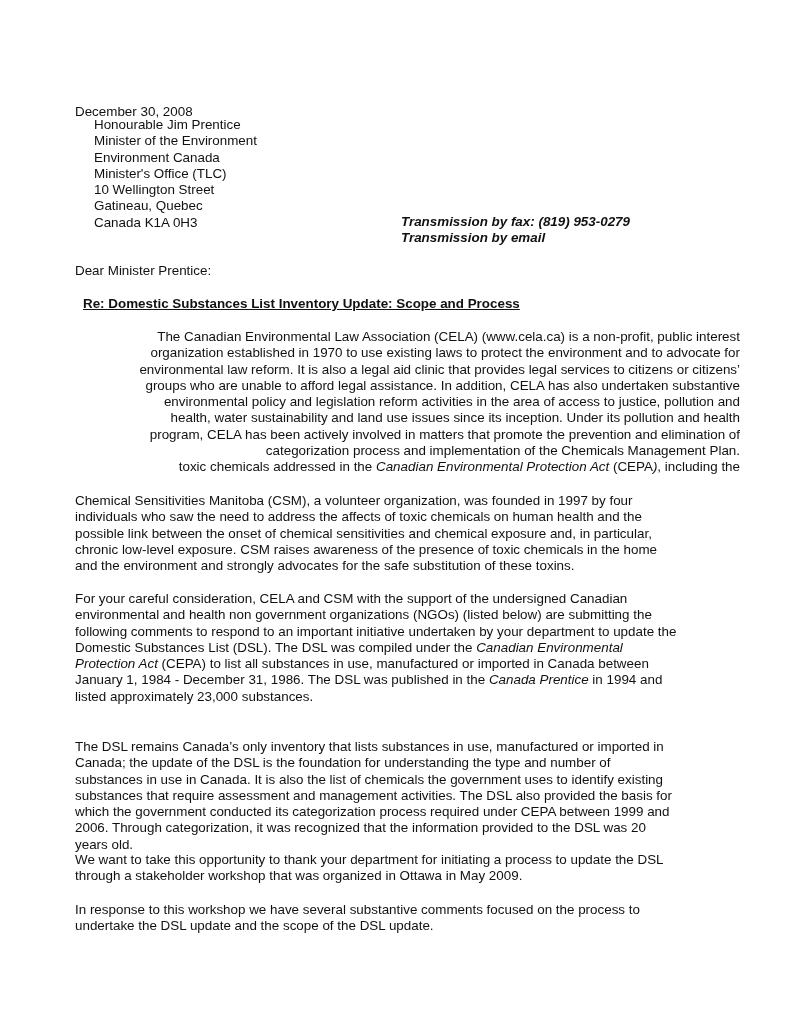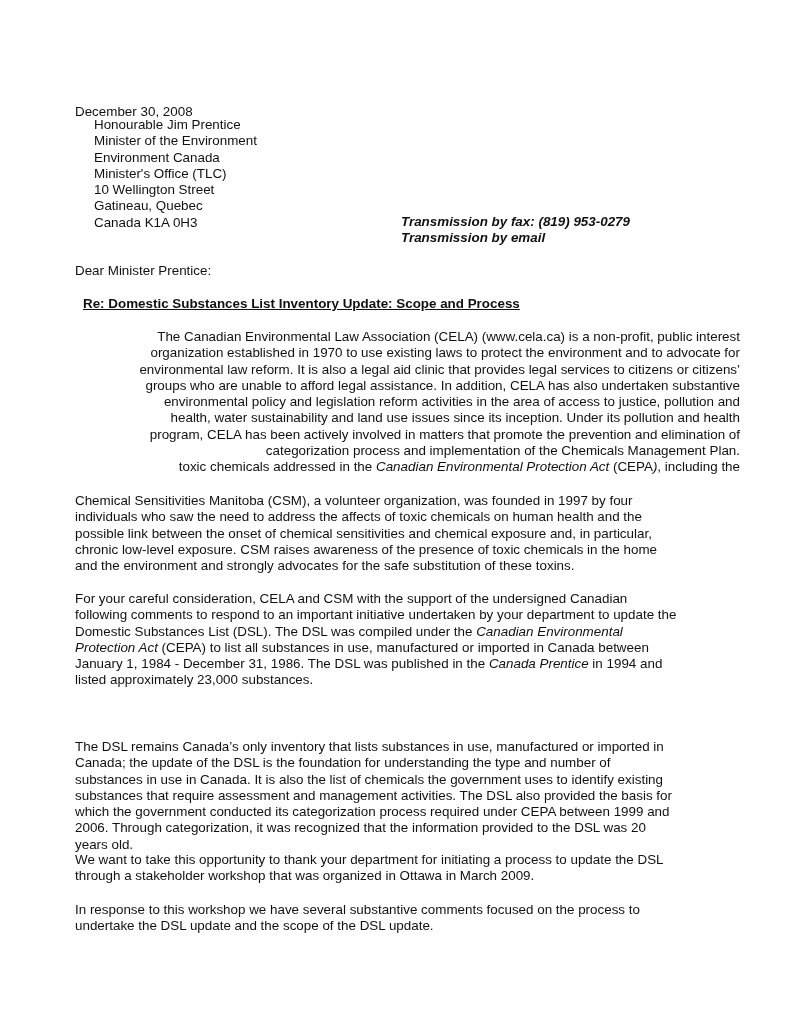--- a/index.html
+++ b/index.html
@@ -59,36 +59,37 @@
     </div>
   <div class="para" id="p2">
       <div class="ln"><span>Chemical Sensitivities Manitoba (CSM), a volunteer organization, was founded in 1997 by four</span></div>
       <div class="ln"><span>individuals who saw the need to address the affects of toxic chemicals on human health and the</span></div>
       <div class="ln"><span>possible link between the onset of chemical sensitivities and chemical exposure and, in particular,</span></div>
       <div class="ln"><span>chronic low-level exposure. CSM raises awareness of the presence of toxic chemicals in the home</span></div>
       <div class="ln"><span>and the environment and strongly advocates for the safe substitution of these toxins.</span></div>
     </div>
   <div class="para" id="p3">
       <div class="ln"><span>For your careful consideration, CELA and CSM with the support of the undersigned Canadian</span></div>
+      <div class="ln"><span>environmental and health non government organizations (NGOs) (listed below) are submitting the</span></div>
       <div class="ln"><span>following comments to respond to an important initiative undertaken by your department to update the</span></div>
       <div class="ln"><span>Domestic Substances List (DSL).  The DSL was compiled under the </span><em>Canadian Environmental</em></div>
       <div class="ln"><em>Protection Act</em><span> (CEPA) to list all substances in use, manufactured or imported in Canada between</span></div>
       <div class="ln"><span>January 1, 1984 - December 31, 1986.  The DSL was published in the </span><em>Canada Prentice</em><span> in 1994 and</span></div>
       <div class="ln"><span>listed approximately 23,000 substances.</span></div>
     </div>
   <div class="para" id="p4">
       <div class="ln"><span>The DSL remains Canada’s only inventory that lists substances in use, manufactured or imported in</span></div>
       <div class="ln"><span>Canada; the update of the DSL is the foundation for understanding the type and number of</span></div>
       <div class="ln"><span>substances in use in Canada.  It is also the list of chemicals the government uses to identify existing</span></div>
       <div class="ln"><span>substances that require assessment and management activities.  The DSL also provided the basis for</span></div>
       <div class="ln"><span>which the government conducted its categorization process required under CEPA between 1999 and</span></div>
       <div class="ln"><span>2006.  Through categorization, it was recognized that the information provided to the DSL was 20</span></div>
       <div class="ln"><span>years old.</span></div>
     </div>
   <div class="para" id="p5">
       <div class="ln"><span>We want to take this opportunity to thank your department for initiating a process to update the DSL</span></div>
-      <div class="ln"><span>through a stakeholder workshop that was organized in Ottawa in March 2009.</span></div>
+      <div class="ln"><span>through a stakeholder workshop that was organized in Ottawa in May 2009.</span></div>
     </div>
   <div class="para" id="p6">
       <div class="ln"><span>In response to this workshop we have several substantive comments focused on the process to</span></div>
       <div class="ln"><span>undertake the DSL update and the scope of the DSL update.</span></div>
     </div>
 </div>
 
 </body></html>

